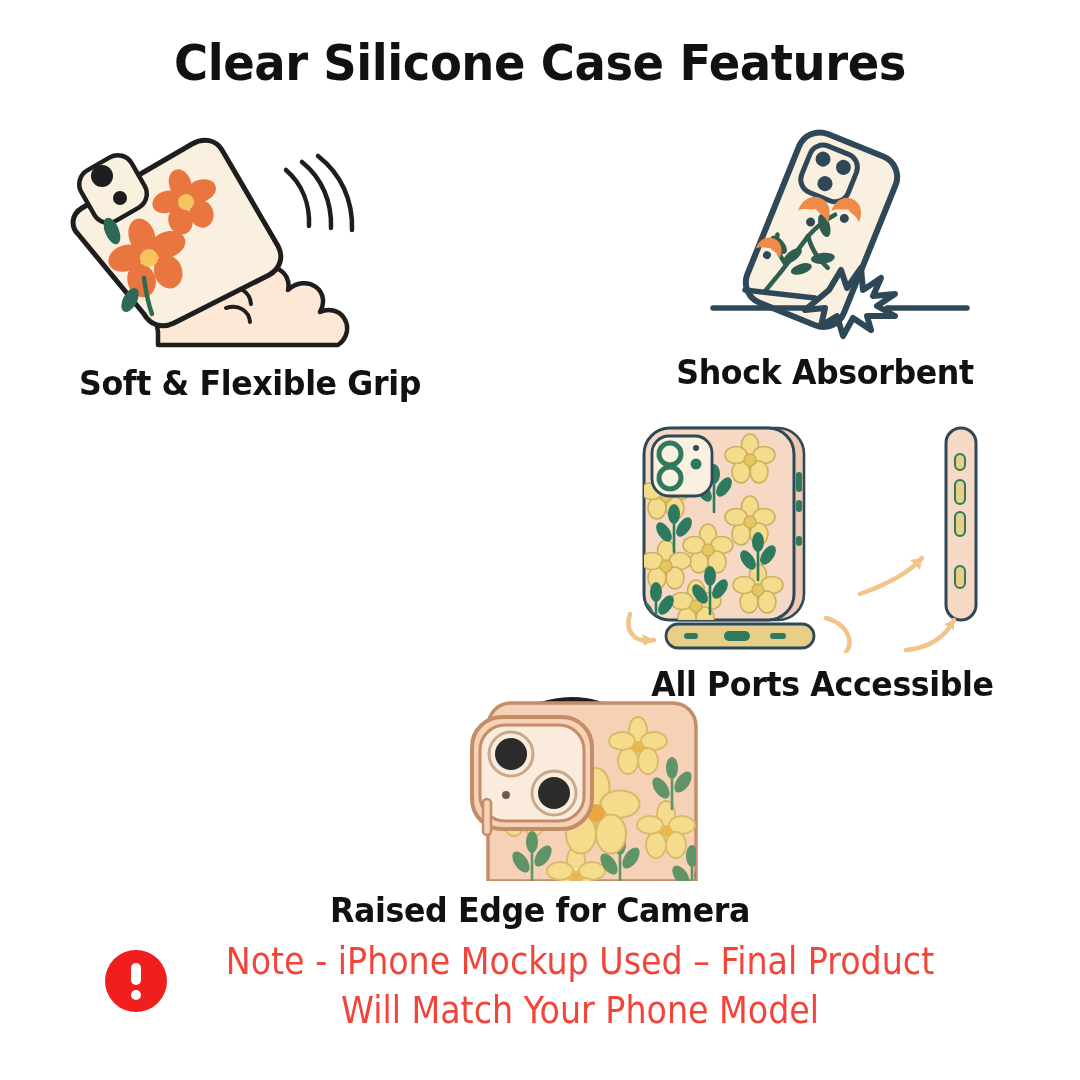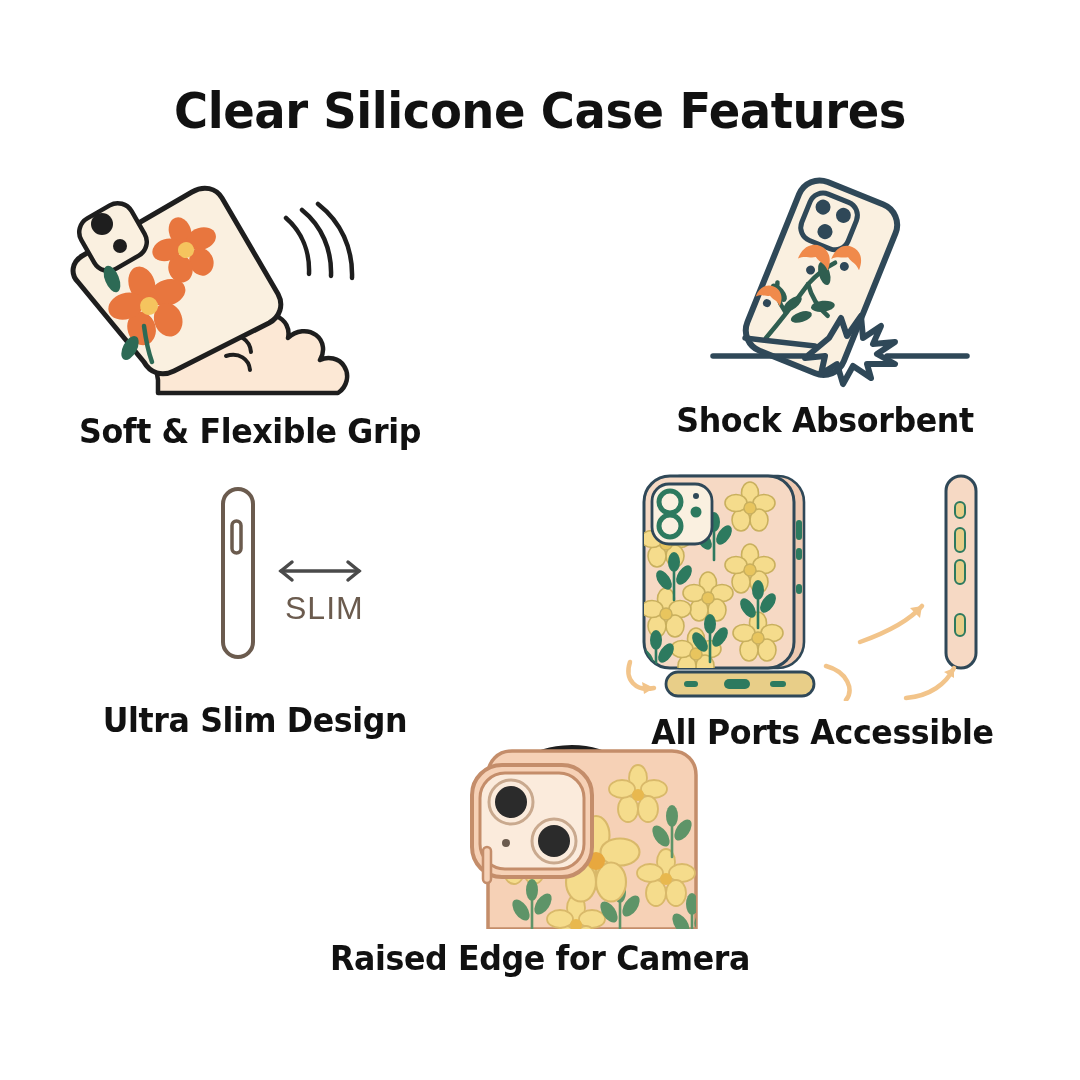--- a/index.html
+++ b/index.html
@@ -12,21 +12,20 @@
     height: 1080px;
     font-family: "Liberation Sans", sans-serif;
     overflow: hidden;
     position: relative;
   }
   .page {
     position: relative;
     width: 1080px;
     height: 944px;
     background: #ffffff;
-    margin-top: 48px;
   }
 
   
   .title {
     position: absolute;
     top: 34px;
     left: 0;
     width: 1080px;
     text-align: center;
     font-size: 50px;
@@ -236,38 +235,20 @@
         <g stroke="#2F4858" stroke-width="5.5" stroke-linecap="round">
           <line x1="98" y1="190" x2="190" y2="190"></line>
           <line x1="130" y1="172" x2="200" y2="180"></line>
           <line x1="272" y1="190" x2="352" y2="190"></line>
         </g>
       </svg>
     </div>
     <div class="feature-label">Shock Absorbent</div>
   </div>
 
-  <div class="feature" id="f-slim">
-    <div class="feature-art">
-      <svg width="420" height="200" viewBox="0 0 420 200">
-
-        <rect x="178" y="16" width="30" height="168" rx="15" fill="#ffffff" stroke="#6B5B4E" stroke-width="4"></rect>
-        <rect x="187" y="48" width="9" height="32" rx="4.5" fill="#ffffff" stroke="#6B5B4E" stroke-width="3.5"></rect>
-
-        <g stroke="#4A4A4A" stroke-width="3.5" stroke-linecap="round" fill="none">
-          <line x1="236" y1="98" x2="314" y2="98"></line>
-          <polyline points="247,89 236,98 247,107"></polyline>
-          <polyline points="303,89 314,98 303,107"></polyline>
-        </g>
-
-        <text x="240" y="146" font-family="Liberation Sans, sans-serif" font-size="32" fill="#6B5B4E" letter-spacing="1">SLIM</text>
-      </svg>
-    </div>
-    <div class="feature-label">Ultra Slim Design</div>
-  </div>
 
   <div class="feature" id="f-ports">
     <div class="feature-art">
       <svg width="425" height="235" viewBox="0 0 425 235">
         <defs>
 
           <g id="yflower">
             <g fill="#F5DC8C" stroke="#C9B05E" stroke-width="1.6">
               <ellipse cx="0" cy="-15" rx="8.5" ry="11"></ellipse>
               <ellipse cx="14" cy="-5" rx="11" ry="8.5"></ellipse>
@@ -411,14 +392,18 @@
         <circle cx="274" cy="112" r="22" fill="#FBEBDC" stroke="#C9A98E" stroke-width="3"></circle>
         <circle cx="274" cy="112" r="16" fill="#2B2B2B"></circle>
         <circle cx="226" cy="114" r="4" fill="#6B5B4E"></circle>
 
         <rect x="203" y="118" width="8" height="36" rx="4" fill="#F6D1B6" stroke="#C48D6A" stroke-width="2.5"></rect>
       </svg>
     </div>
     <div class="feature-label">Raised Edge for Camera</div>
   </div>
 
+  <div class="note">
+    <div class="note-icon"></div>
+    <div class="note-text">Note - iPhone Mockup Used – Final Product Will Match Your Phone Model</div>
+  </div>
 
 </div>
 
 </body></html>

